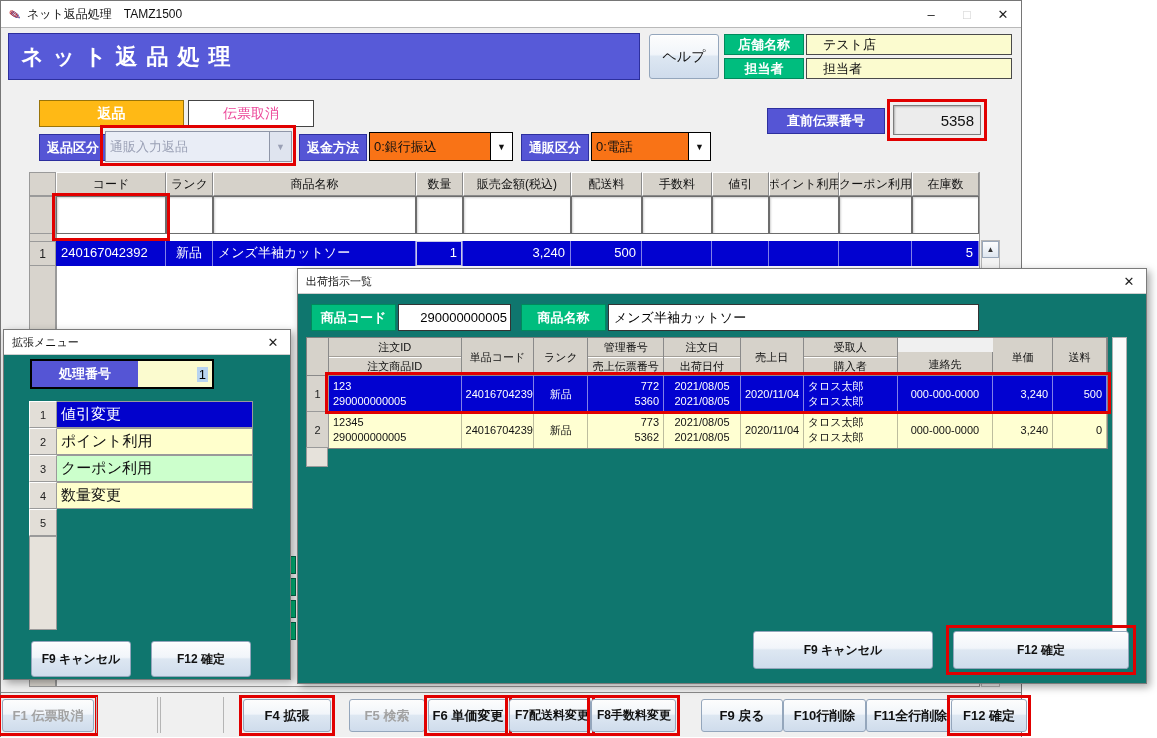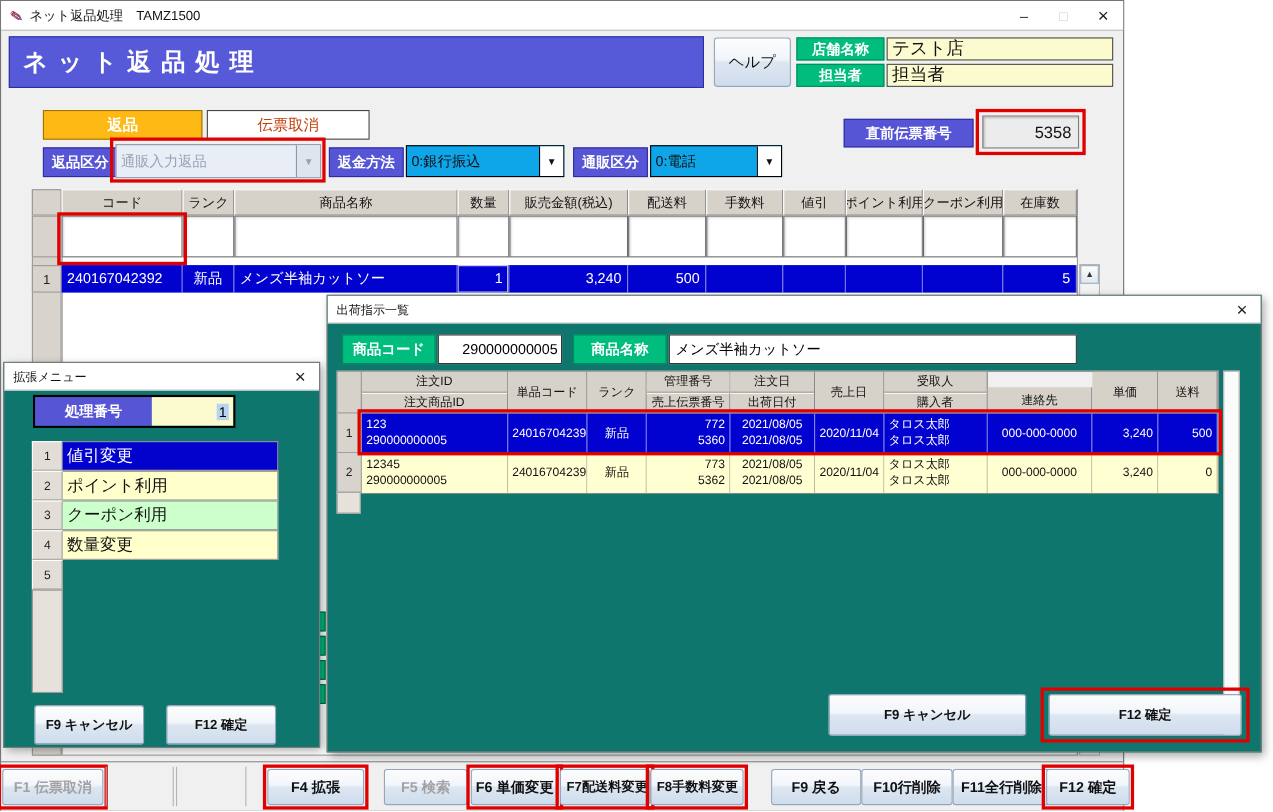--- a/index.html
+++ b/index.html
@@ -16,27 +16,27 @@
 .tb-btn{width:36px;height:100%;display:flex;align-items:center;justify-content:center;font-size:13px;color:#222}
 .tb-btn.dis{color:#cfcfcf}
 
 .banner{position:absolute;left:7px;top:32px;width:632px;height:47px;background:#575ad8;border:1px solid #2d2f9e;color:#fff;
  font-size:22px;font-weight:bold;letter-spacing:9px;line-height:45px;padding-left:12px}
 .btn3d{background:linear-gradient(180deg,#fdfdfd 0%,#f1f5fa 45%,#dde7f2 50%,#cfdcec 100%);border:1px solid #94a6bc;border-radius:3px;
  box-shadow:inset 0 1px 0 #fff;display:flex;align-items:center;justify-content:center;color:#111;cursor:default}
 .help{left:648px;top:33px;width:70px;height:45px;font-size:14px}
 
 .glabel{background:#00bd7e;border:1px solid #008a5c;color:#fff;font-weight:bold;font-size:13px;display:flex;align-items:center;justify-content:center}
-.yfield{background:#fbfbcf;border:1px solid #4a4a4a;font-size:16px;display:flex;align-items:center;padding:0 4px;color:#111}
+.yfield{background:#fbfbcf;border:1px solid #4a4a4a;font-size:13px;display:flex;align-items:center;padding:0 16px;color:#111}
 
 .tab-orange{left:38px;top:99px;width:145px;height:27px;background:#ffb915;border:1px solid #9a7408;color:#fff;font-weight:bold;font-size:14px;display:flex;align-items:center;justify-content:center}
-.tab-plain{left:187px;top:99px;width:148px;height:27px;background:#fff;border:1px solid #444;color:#c2410c;font-size:14px;display:flex;align-items:center;justify-content:center}
+.tab-plain{left:187px;top:99px;width:126px;height:27px;background:#fff;border:1px solid #444;color:#ec4899;font-size:14px;display:flex;align-items:center;justify-content:center}
 
 .blabel{background:#5555d5;border:1px solid #2d2f9e;color:#fff;font-weight:bold;font-size:13px;display:flex;align-items:center;justify-content:center}
-.dd{display:flex;border:1px solid #000;background:#0ea5e9;font-size:13px}
+.dd{display:flex;border:1px solid #000;background:#f97316;font-size:13px}
 .dd .dd-txt{flex:1;display:flex;align-items:center;padding:0 4px;color:#111;overflow:hidden;white-space:nowrap}
 .dd .dd-arr{width:22px;border-left:1px solid #000;display:flex;align-items:center;justify-content:center;font-size:9px;color:#111;background:#fff}
 .dd.dis{border-color:#8f96a8;background:#e9edf6}
 .dd.dis .dd-txt{color:#9aa0b5}
 .dd.dis .dd-arr{border-left-color:#8f96a8;background:#dfe4ef;color:#9aa0b5}
 
 .sunken{background:#ececec;border:1px solid #7d7d7d;box-shadow:inset 1px 1px 2px rgba(0,0,0,.25);font-size:15px;display:flex;align-items:center;justify-content:flex-end;padding:0 6px;color:#111}
 
 
 .g-body{position:absolute;left:55px;top:171px;width:924px;height:515px;background:#fff;border:1px solid #9a9a9a}

